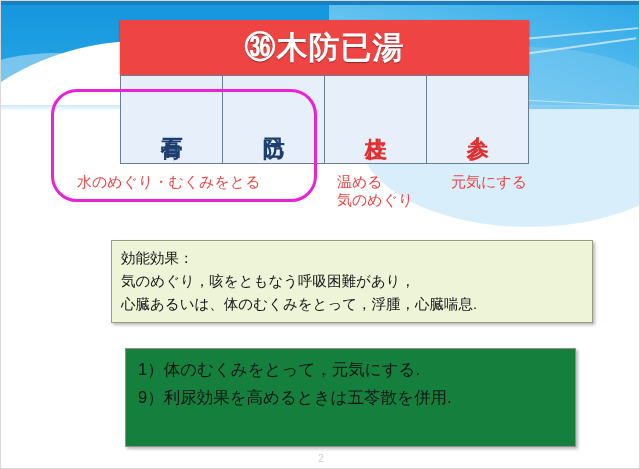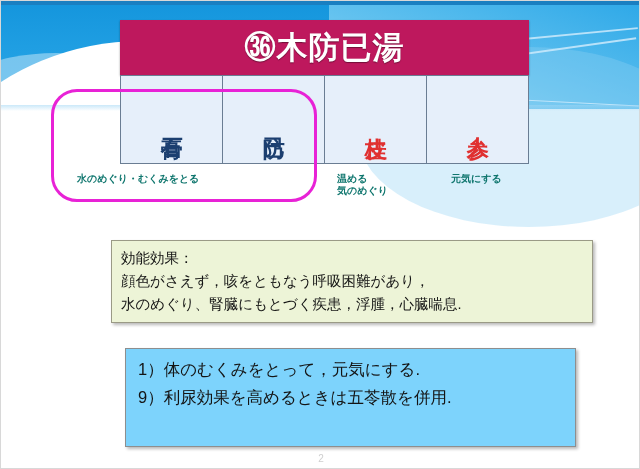--- a/index.html
+++ b/index.html
@@ -85,21 +85,21 @@
     left: 0; top: 104px;
     width: 640px; height: 6px;
     background: linear-gradient(180deg, rgba(160,214,244,.55), rgba(255,255,255,0));
   }
 
   
   .title-bar {
     position: absolute;
     left: 119px; top: 19px;
     width: 409px; height: 55px;
-    background: #be185d;
+    background: #ef4444;
     box-shadow: 0 1px 2px rgba(0,0,0,.35);
     display: flex;
     align-items: center;
     justify-content: center;
     box-sizing: border-box;
   }
   .title-text {
     color: #ffffff;
     font-size: 31px;
     font-weight: bold;
@@ -146,25 +146,24 @@
     left: 50px; top: 88px;
     width: 266px; height: 113px;
     border: 3px solid #e822d6;
     border-radius: 26px;
     box-sizing: border-box;
   }
 
   
   .caption {
     position: absolute;
-    font-size: 10px;
-    color: #0f766e;
+    font-size: 15px;
+    color: #ef4444;
     line-height: 1.22;
     white-space: pre-line;
-    font-weight: bold;
   }
   .caption.c1 { left: 76px;  top: 172px; }
   .caption.c2 { left: 336px; top: 172px; }
   .caption.c3 { left: 450px; top: 172px; }
 
   
   .info-box {
     position: absolute;
     box-sizing: border-box;
     box-shadow: 2px 2px 3px rgba(0,0,0,.28);
@@ -172,21 +171,21 @@
   .box-green {
     left: 110px; top: 239px;
     width: 482px; height: 83px;
     background: #edf4d7;
     border: 1px solid #9a9a86;
     padding: 6px 0 0 9px;
   }
   .box-cream {
     left: 124px; top: 347px;
     width: 451px; height: 99px;
-    background: #7dd3fc;
+    background: #15803d;
     border: 1px solid #8e8e8e;
     padding: 6px 0 0 12px;
   }
   .box-line {
     font-size: 14.5px;
     color: #141414;
     line-height: 1.58;
     white-space: nowrap;
   }
   .box-cream .box-line {
@@ -243,22 +242,22 @@
 
   <div class="magenta-ring"></div>
 
   <div class="caption c1">水のめぐり・むくみをとる</div>
   <div class="caption c2">温める
 気のめぐり</div>
   <div class="caption c3">元気にする</div>
 
   <div class="info-box box-green">
     <div class="box-line">効能効果：</div>
-    <div class="box-line">顔色がさえず，咳をともなう呼吸困難があり，</div>
-    <div class="box-line">水のめぐり、腎臓にもとづく疾患，浮腫，心臓喘息.</div>
+    <div class="box-line">気のめぐり，咳をともなう呼吸困難があり，</div>
+    <div class="box-line">心臓あるいは、体のむくみをとって，浮腫，心臓喘息.</div>
   </div>
 
   <div class="info-box box-cream">
     <div class="box-line">1）体のむくみをとって，元気にする.</div>
     <div class="box-line">9）利尿効果を高めるときは五苓散を併用.</div>
   </div>
 
   <div class="page-number">2</div>
 
 </div>

